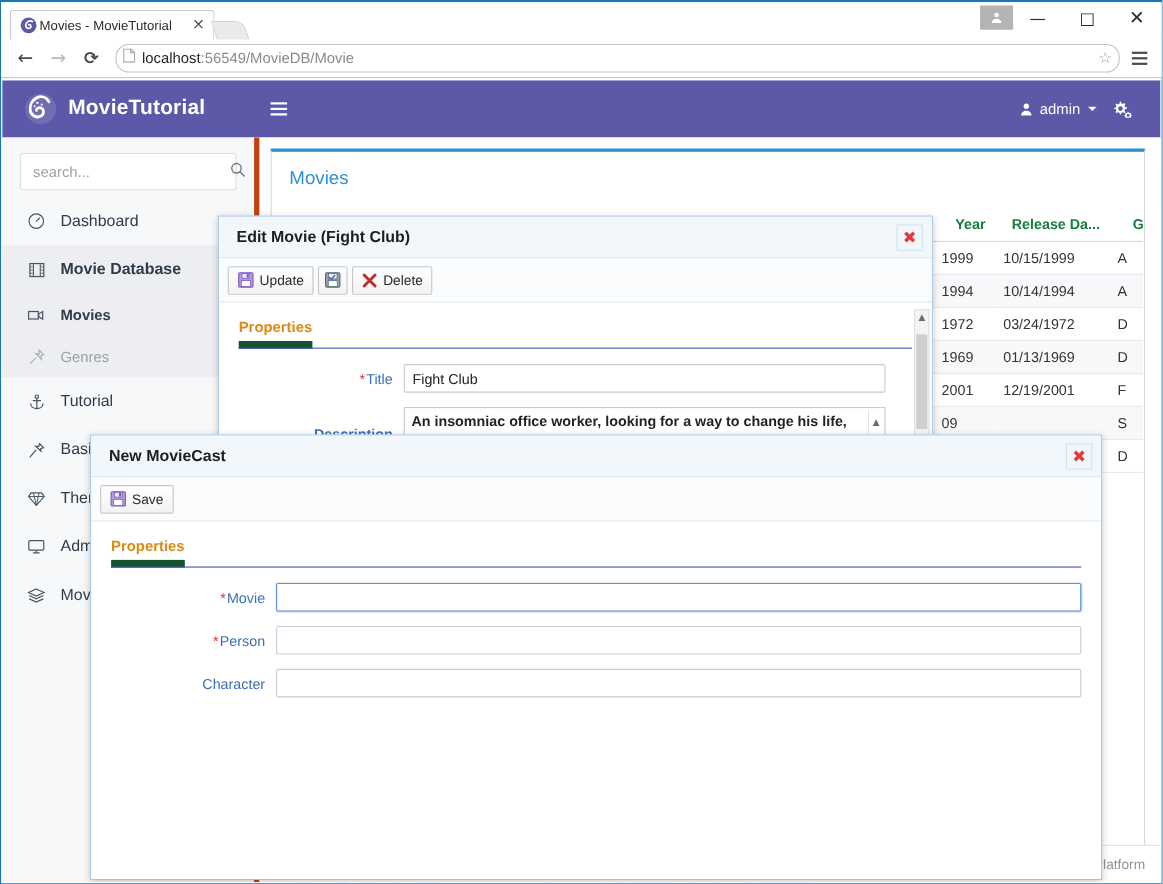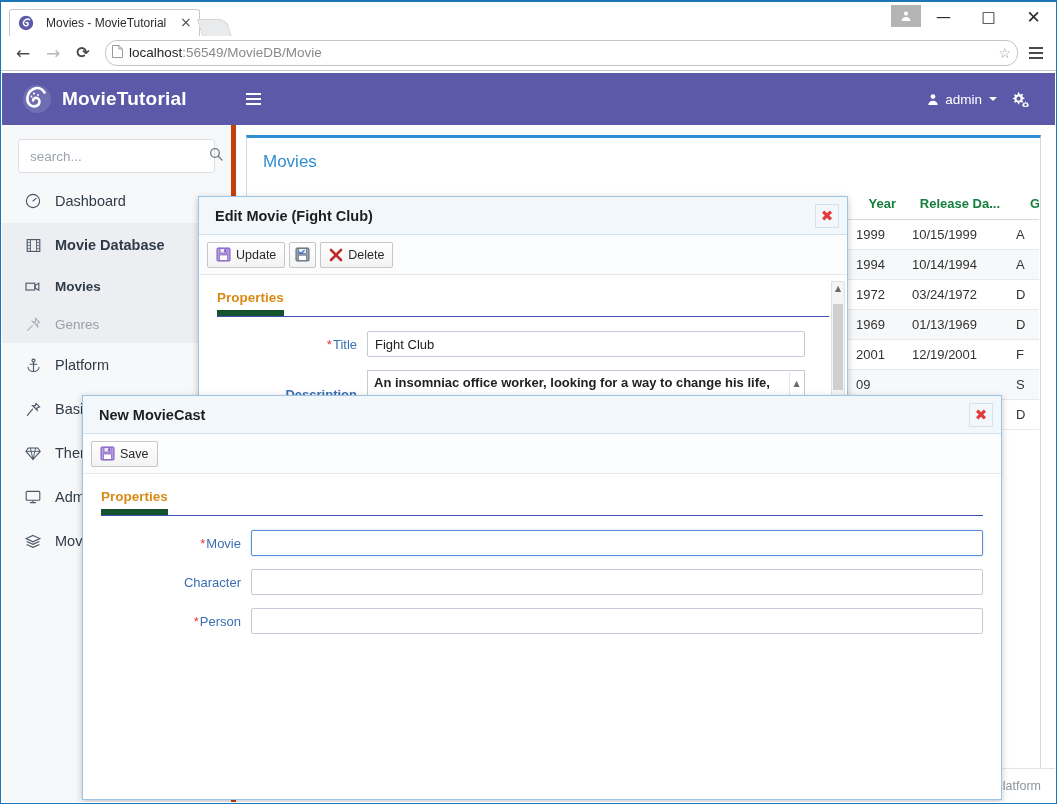--- a/index.html
+++ b/index.html
@@ -31,21 +31,21 @@
   }
   .tab {
     height: 27px;
     background: #ffffff;
     border: 1px solid #c9c9c9;
     border-bottom: none;
     border-radius: 3px 3px 0 0;
     display: flex;
     align-items: center;
     padding: 0 6px 0 8px;
-    gap: 12px;
+    gap: 2px;
     min-width: 186px;
     position: relative;
     top: 1px;
   }
   .tab-favicon {
     width: 16px; height: 16px;
     flex: 0 0 16px;
     position: relative;
   }
   .tab-favicon svg { display:block; }
@@ -682,21 +682,21 @@
             </div>
           </div>
 
           <div class="side-item">
             <span class="si-ico">
               <svg width="15" height="15" viewBox="0 0 15 15">
                   <circle cx="7.5" cy="2.6" r="1.5" fill="none" stroke="#4a5565" stroke-width="1.1"></circle>
                   <path d="M7.5 4.2v9M4.2 6.2h6.6M2 9.2c0 2.6 2.5 4.3 5.5 4.3s5.5-1.7 5.5-4.3" fill="none" stroke="#4a5565" stroke-width="1.1" stroke-linecap="round"></path>
                 </svg>
             </span>
-            <span>Platform</span>
+            <span>Tutorial</span>
           </div>
 
           <div class="side-item">
             <span class="si-ico">
               <svg width="15" height="15" viewBox="0 0 15 15">
                   <path d="M10 1.4l3.6 3.6-2.6.8.2 2.4-4.6-4.6 2.6.2z" fill="none" stroke="#4a5565" stroke-width="1.1"></path>
                   <path d="M6.6 7.2L1.4 13.4" stroke="#4a5565" stroke-width="1.1" stroke-linecap="round"></path>
                 </svg>
             </span>
             <span>Basic Samples</span>
@@ -911,25 +911,25 @@
       <div class="dlg-body">
         <div class="cat-head">Properties</div>
         <div class="cat-rule"></div>
 
         <div class="frow">
           <div class="flabel"><span class="req">*</span><span>Movie</span></div>
           <input class="finput focused" type="text" style="max-width: 770px;" autofocus="" value="">
         </div>
 
         <div class="frow">
+          <div class="flabel"><span class="req">*</span><span>Person</span></div>
+          <input class="finput" type="text" style="max-width: 770px;" value="">
+        </div>
+
+        <div class="frow">
           <div class="flabel">Character</div>
           <input class="finput" type="text" style="max-width: 770px;" value="">
         </div>
-
-        <div class="frow">
-          <div class="flabel"><span class="req">*</span><span>Person</span></div>
-          <input class="finput" type="text" style="max-width: 770px;" value="">
-        </div>
       </div>
     </div>
 
   </div>
 </div>
 
 </body></html>

